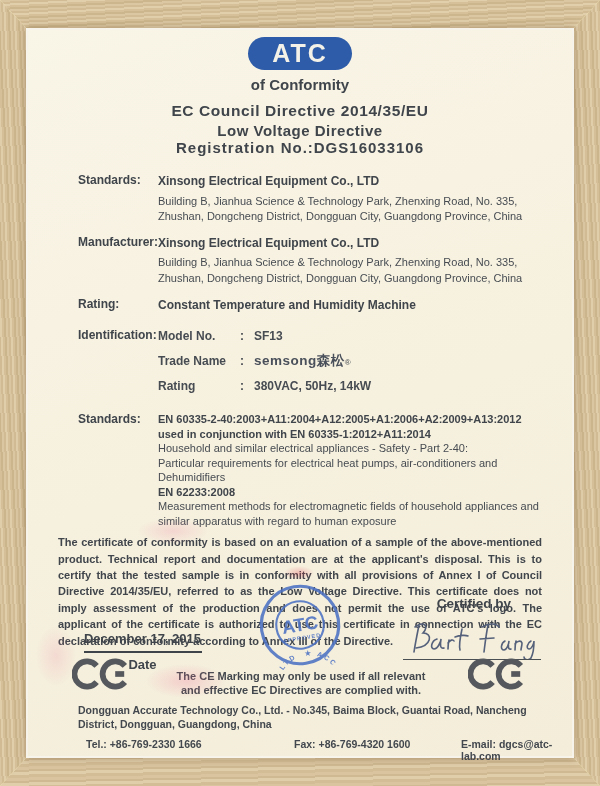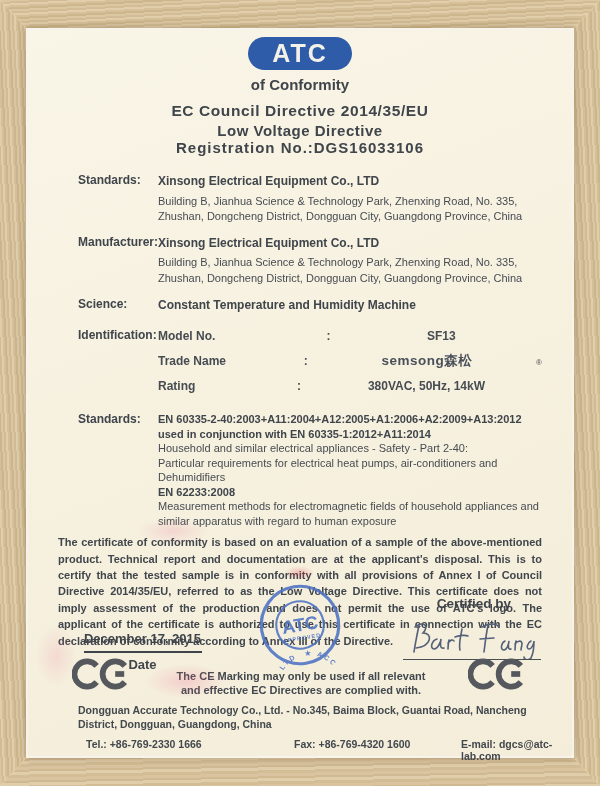--- a/index.html
+++ b/index.html
@@ -35,21 +35,21 @@
   .cert-dir1{margin-top:9px;text-align:center;font-size:15.5px;font-weight:bold;letter-spacing:.6px;}
   .cert-dir2{margin-top:2px;text-align:center;font-size:15px;font-weight:bold;letter-spacing:.5px;}
   .cert-reg{text-align:center;font-size:15px;font-weight:bold;letter-spacing:1px;}
 
   
   .info{margin:17px 30px 0 50px;}
   .row{display:grid;grid-template-columns:80px 1fr;margin-bottom:11px;}
   .lbl{font-weight:bold;font-size:12px;}
   .val{font-size:11px;line-height:1.38;color:#474c52;}
   .val .name{font-weight:bold;font-size:12px;margin-bottom:4px;color:#3f454b;}
-  .idrow{display:flex;align-items:baseline;margin-bottom:7px;justify-content:space-between;}
+  .idrow{display:flex;align-items:baseline;margin-bottom:7px;}
   .idrow .k{font-weight:bold;font-size:12px;width:82px;flex:none;}
   .idrow .sep{font-weight:bold;font-size:12px;width:14px;flex:none;}
   .idrow .v{font-weight:bold;font-size:12px;}
   .idrow .v.logo{font-size:13.5px;letter-spacing:.5px;color:#4a505a;}
   .idrow sup{font-size:8px;}
   .std-line{font-size:11px;line-height:1.32;color:#474c52;}
   .std-line.b{font-weight:bold;color:#3f454b;}
 
   
   .statement{margin:6px 30px 0 30px;font-size:11px;font-weight:bold;line-height:16.4px;
@@ -112,21 +112,21 @@
 
       <div class="row">
         <div class="lbl">Manufacturer:</div>
         <div class="val">
           <div class="name">Xinsong Electrical Equipment Co., LTD</div>
           <div>Building B, Jianhua Science &amp; Technology Park, Zhenxing Road, No. 335, Zhushan, Dongcheng District, Dongguan City, Guangdong Province, China</div>
         </div>
       </div>
 
       <div class="row">
-        <div class="lbl">Science:</div>
+        <div class="lbl">Rating:</div>
         <div class="val">
             <div class="name">Constant Temperature and Humidity Machine</div>
           </div>
       </div>
 
       <div class="row">
         <div class="lbl">Identification:</div>
         <div class="val">
 
             <div class="idrow">

